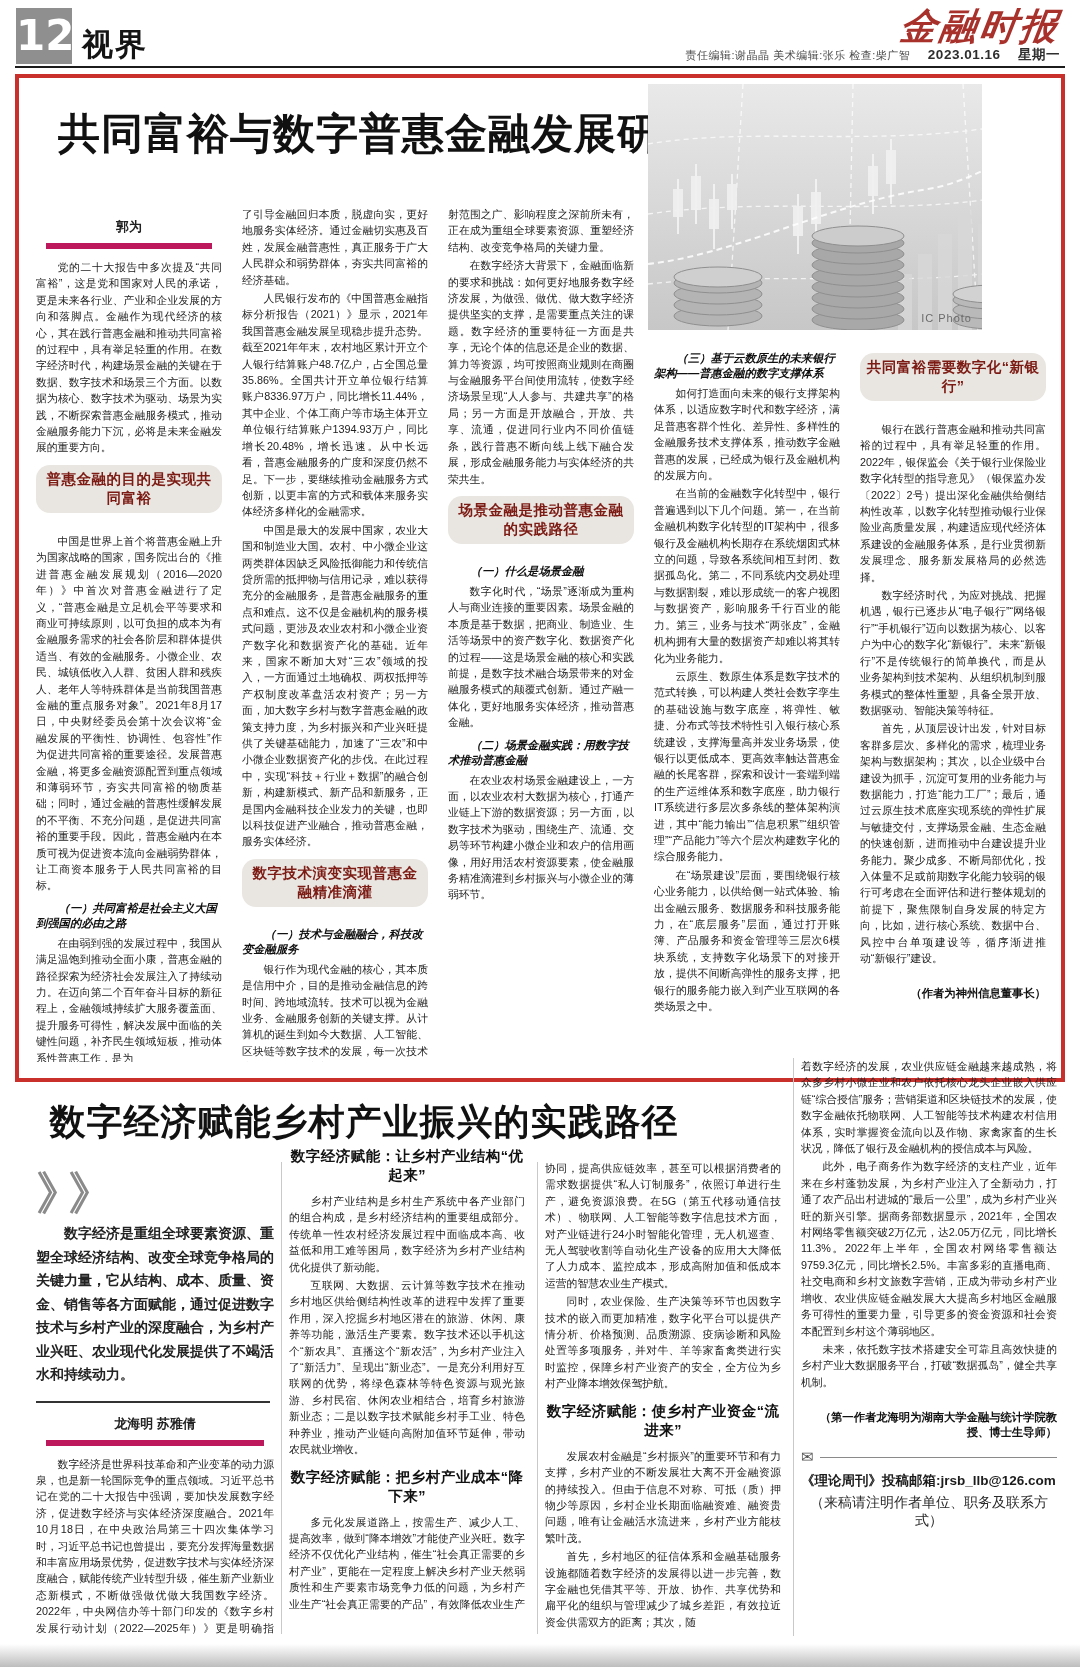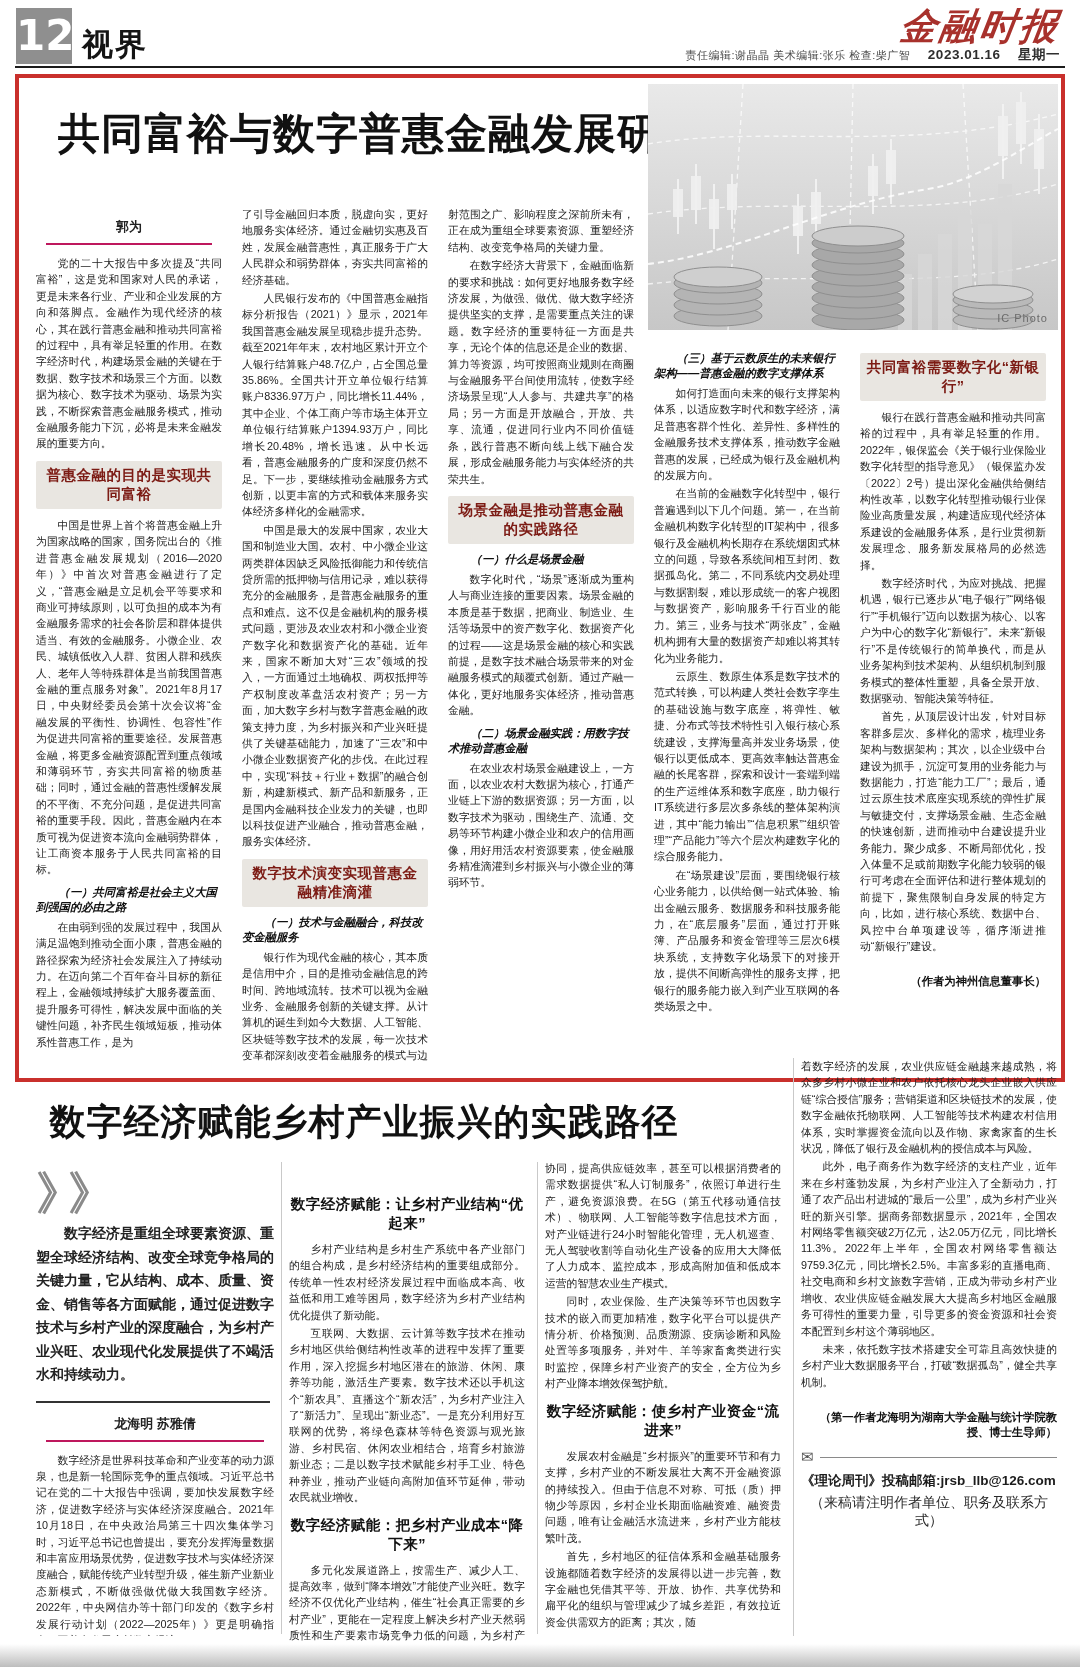--- a/index.html
+++ b/index.html
@@ -14,44 +14,44 @@
   .paper-logo{right:20px;top:2px;font-family:"Liberation Serif",serif;font-style:italic;font-weight:bold;
     color:#a8312c;font-size:37px;letter-spacing:3px;transform:skewX(-8deg)}
   .edit-line{right:20px;top:46px;font-size:11px;color:#4a4a4a;letter-spacing:.5px}
   .edit-line b{font-size:13.5px;color:#2e2e2e;margin-left:14px;font-weight:bold}
   .mast-rule{left:15px;top:66px;width:1050px;height:2px;background:#1c1c1c}
 
   
   .a1-box{left:15px;top:74px;width:1050px;height:1008px;border:4px solid #c9302c;background:#fff}
   .a1-title{left:48px;top:106px;width:665px;text-align:center;font-size:42px;font-weight:900;
     color:#111;letter-spacing:1px;font-family:"Liberation Sans",sans-serif}
-  .photo-wrap{left:648px;top:84px;width:410px;height:246px;overflow:hidden}
+  .photo-wrap{left:648px;top:84px;width:334px;height:246px;overflow:hidden}
   .photo-credit{right:10px;bottom:6px;font-size:11px;color:#6b6b6b;letter-spacing:1px;position:absolute}
 
   .col{position:absolute;overflow:hidden}
   .c1{left:36px; top:216px;width:186px;height:846px}
   .c2{left:242px;top:206px;width:186px;height:856px}
   .c3{left:448px;top:206px;width:186px;height:856px}
   .c4{left:654px;top:344px;width:186px;height:718px}
   .c5{left:860px;top:344px;width:186px;height:718px}
 
   .para{font-size:10.8px;line-height:1.52;text-align:justify;text-indent:2em;color:#222;margin-bottom:2px}
   .para.cont{text-indent:0}
-  .sec-heading{margin:9px 0 8px;padding:5px 4px;background:#e9e6e1;border-radius:2px;
+  .sec-heading{margin:9px 0 20px;padding:5px 4px;background:#e9e6e1;border-radius:14px;
     color:#7c1b14;font-weight:bold;font-size:14.5px;text-align:center;letter-spacing:.5px}
   .article2 .sec-heading{background:none;border-radius:0;color:#111;font-size:14.5px;padding:2px 0;margin:8px 0 6px}
   .subhead{font-weight:bold;font-style:italic;font-size:11.3px;color:#101010;margin:7px 0 4px;text-indent:2em}
   .byline-block{text-align:center;font-weight:bold;font-size:13px;color:#222;
-    border-bottom:2px solid #be185d;padding-bottom:7px;margin:2px 10px 10px}
+    border-bottom:6px solid #be185d;padding-bottom:7px;margin:2px 10px 10px}
   .author-credit{text-align:right;font-weight:bold;font-size:11.3px;color:#111;margin-top:20px}
 
   
   .a2-title{left:40px;top:1098px;width:648px;text-align:center;font-size:36px;font-weight:900;color:#111;letter-spacing:1px}
   .a2c1{left:36px;top:1168px;width:238px;height:468px}
-  .a2c2{left:289px;top:1185px;width:236px;height:476px}
+  .a2c2{left:289px;top:1137px;width:236px;height:476px}
   .a2c3{left:545px;top:1160px;width:236px;height:476px}
   .a2c4{left:801px;top:1058px;width:256px;height:580px}
   .a2c4 .flow{max-height:498px;overflow:hidden}
   .vrule{position:absolute;width:1px;background:#c9c9c9}
 
   .chev{font-size:46px;font-weight:bold;color:#8a8a8a;line-height:1;letter-spacing:-14px;display:inline-block;margin:2px 0 6px}
   .intro-text{font-size:14px;line-height:1.68;font-weight:bold;color:#222;text-align:justify;text-indent:2em}
   .intro-rule{height:2px;background:#333;margin:14px 4px 12px 0}
 
   .contact-box{margin-top:8px}

